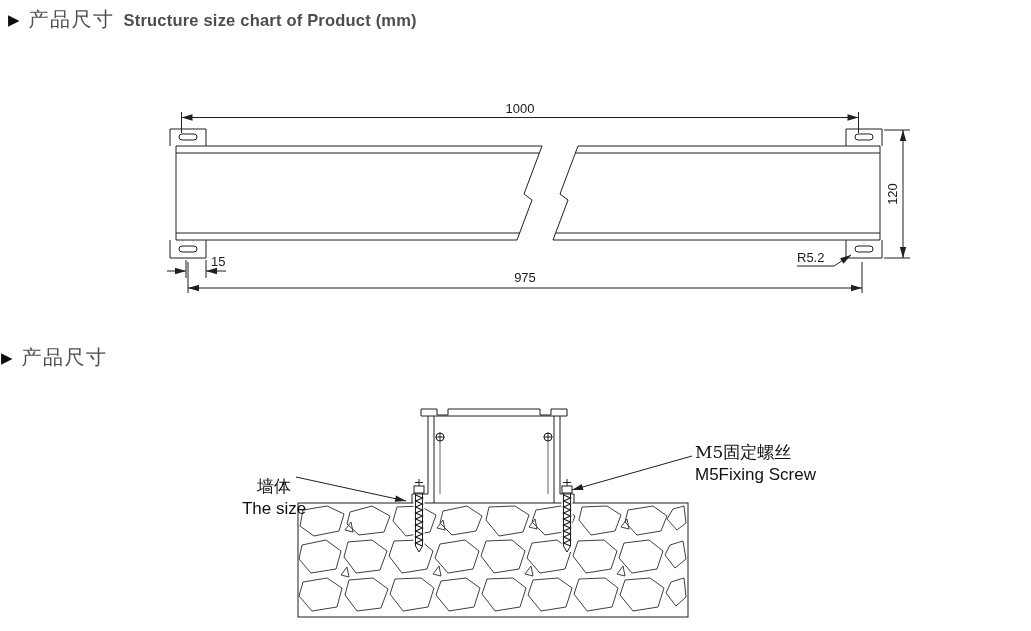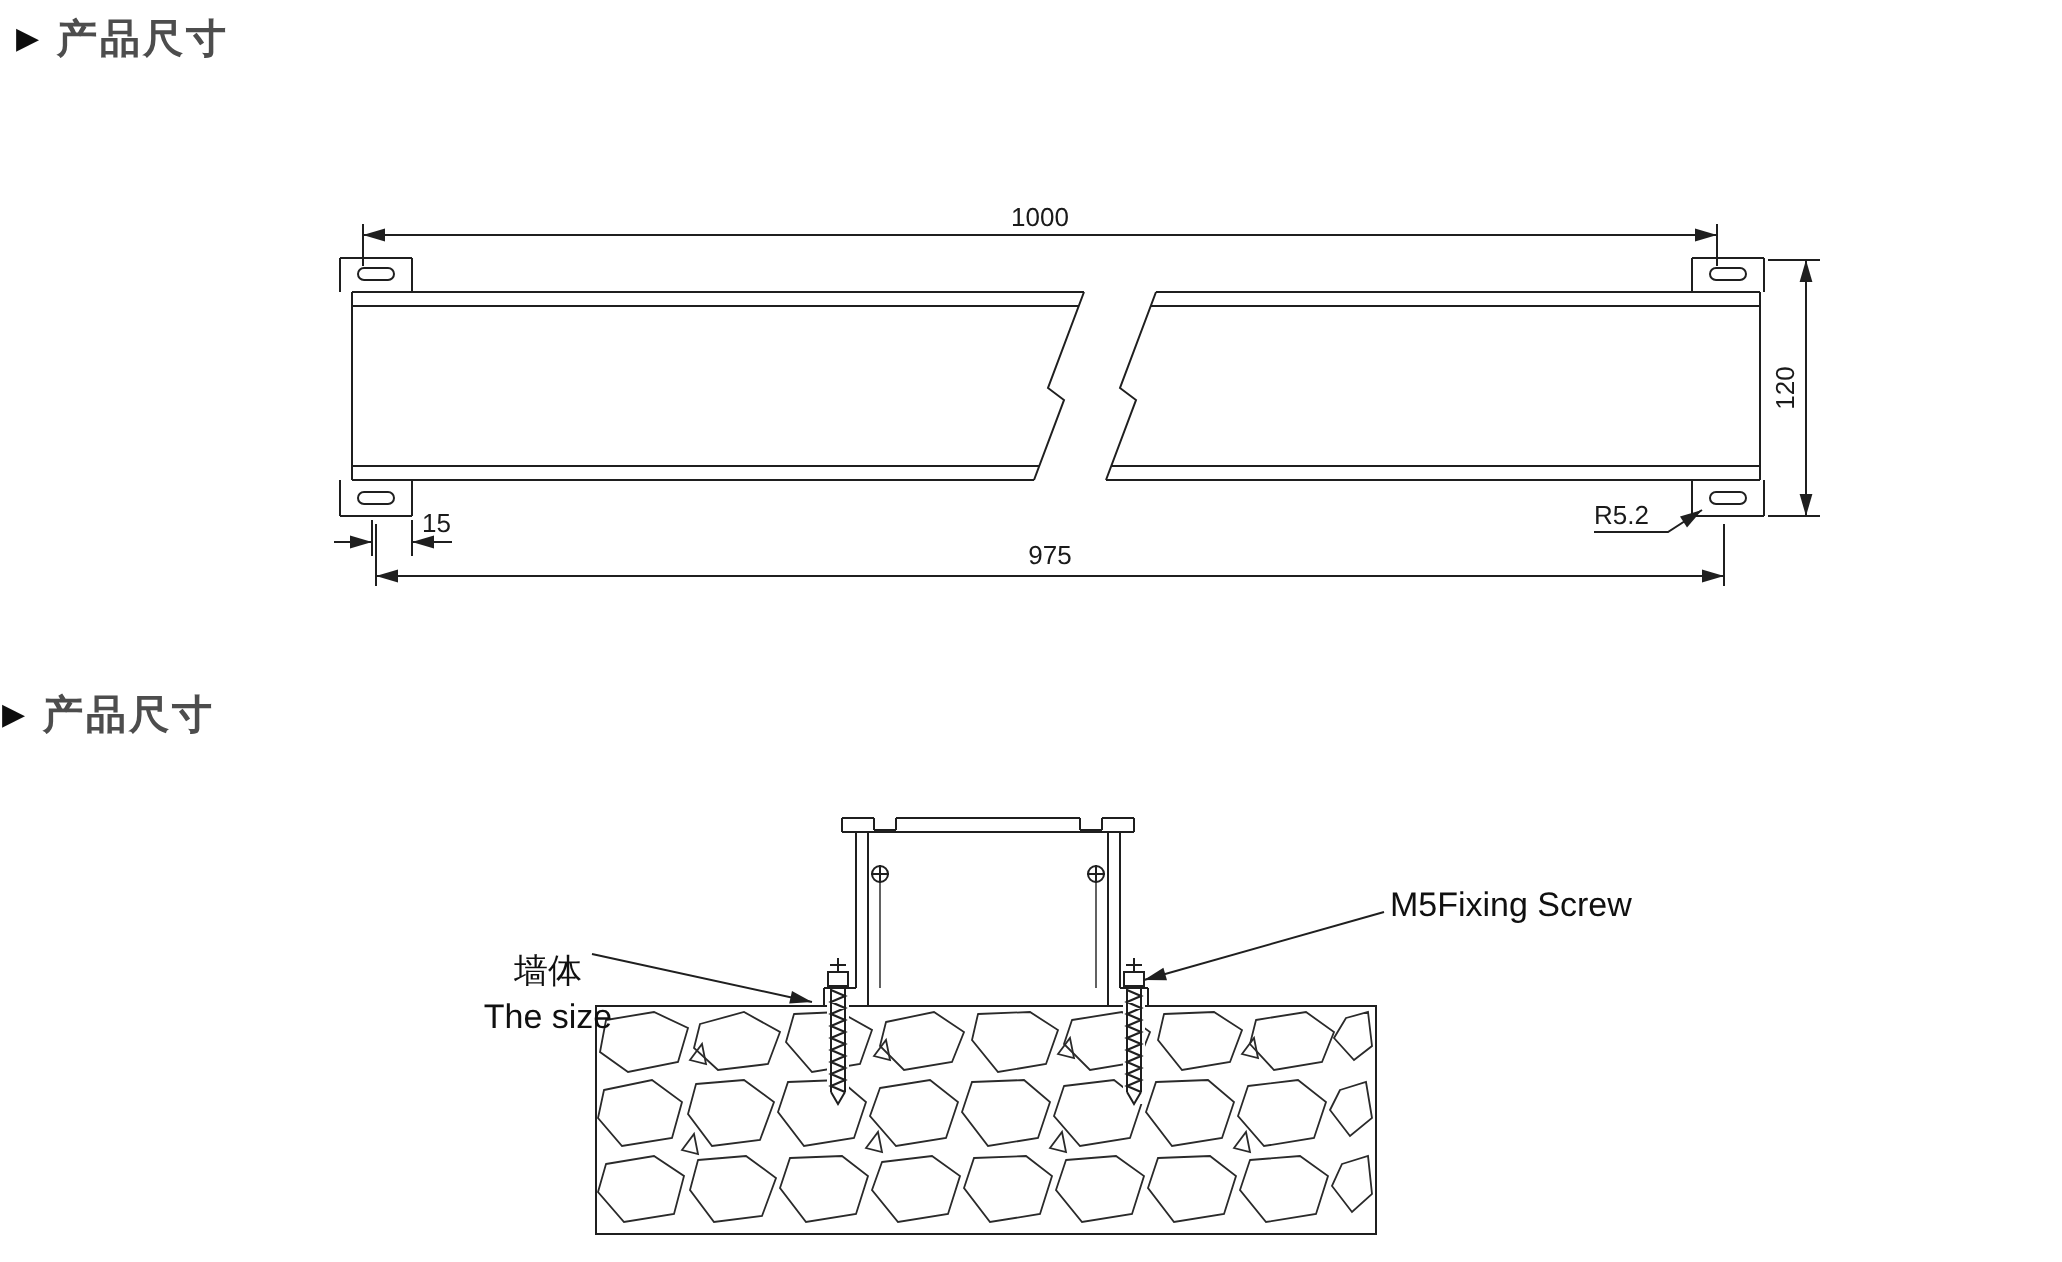--- a/index.html
+++ b/index.html
@@ -2,21 +2,21 @@
 <html><head>
 <meta charset="utf-8">
 <style>
   html,body{margin:0;padding:0;}
   body{width:1031px;height:631px;background:#ffffff;position:relative;overflow:hidden;
        font-family:"Liberation Sans",sans-serif;}
   .page{position:absolute;inset:0;width:1031px;height:631px;}
 
   .section-header{position:absolute;display:flex;align-items:baseline;gap:9px;white-space:nowrap;}
   .bullet{color:#0d0d0d;font-size:15px;align-self:center;line-height:1;}
-  .title-zh{font-size:20px;font-weight:bold;color:#4d4d4d;letter-spacing:1.5px;}
+  .title-zh{font-size:20px;font-weight:normal;color:#4d4d4d;letter-spacing:1.5px;}
   .title-en{font-size:16.5px;font-weight:bold;color:#4d4d4d;letter-spacing:0.2px;}
 
   svg.canvas{position:absolute;left:0;top:0;}
   .ln{stroke:#1f1f1f;stroke-width:1;fill:none;}
   .thin{stroke:#1f1f1f;stroke-width:0.7;fill:none;}
   .thick{stroke:#1f1f1f;stroke-width:1.1;fill:none;}
   .stone{stroke:#2a2a2a;stroke-width:0.9;fill:none;}
   .ar{fill:#1f1f1f;stroke:none;}
   .wh{fill:#ffffff;stroke:none;}
   text.dim{font-family:"Liberation Sans",sans-serif;font-size:13px;fill:#1a1a1a;stroke:none;}
@@ -219,29 +219,31 @@
       <g>
         <line class="ln" x1="692" y1="456" x2="572" y2="490"></line>
         <polygon class="ar" points="572,490 581.7,483.9 583.5,490.1"></polygon>
       </g>
     </g>
   </svg>
 
   <div class="section-header" style="left:8px;top:6px;">
     <span class="bullet">▶</span>
     <span class="title-zh">产品尺寸</span>
+    <span class="title-en">Structure size chart of Product (mm)</span>
   </div>
 
   <div class="section-header" style="left:1px;top:344px;">
     <span class="bullet">▶</span>
     <span class="title-zh">产品尺寸</span>
   </div>
 
   <div class="callout" id="wall-callout">
     <div class="zh">墙体</div>
     <div class="en">The size</div>
   </div>
 
   <div class="callout" id="screw-callout">
+    <div class="zh">M5固定螺丝</div>
     <div class="en">M5Fixing Screw</div>
   </div>
 
 </div>
 
 </body></html>

